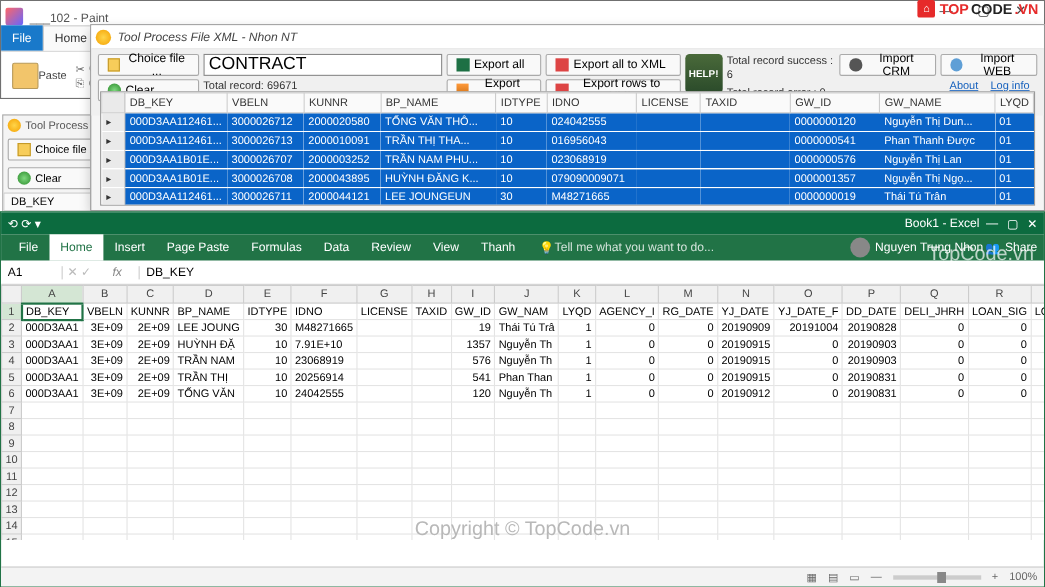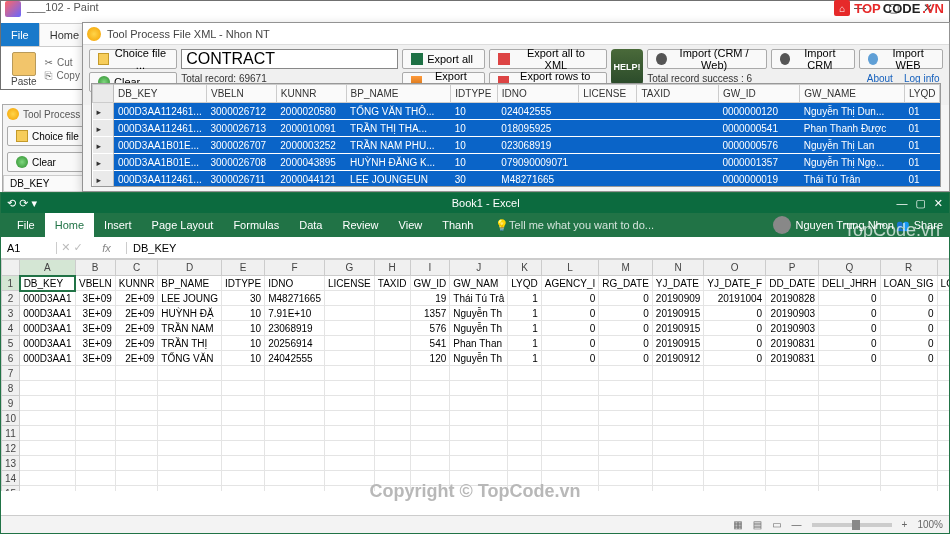--- a/index.html
+++ b/index.html
@@ -1,37 +1,37 @@
 <!DOCTYPE html>
 <html><head>
 <meta charset="utf-8">
 <style>
 * { margin: 0; padding: 0; box-sizing: border-box; font-family: "Segoe UI", Tahoma, sans-serif; }
 body { width: 950px; height: 534px; overflow: hidden; background: #fff; font-size: 11px; position: relative; }
 
 
 .paint-win { position: absolute; top: 0; left: 0; width: 950px; height: 90px; background: #fff; border: 1px solid #707070; }
-.paint-title { height: 22px; display: flex; align-items: flex-start; padding: 0 4px; background: #fff; }
+.paint-title { height: 22px; display: flex; align-items: flex-end; padding: 0 4px; background: #fff; }
 .paint-title .icon { width: 16px; height: 16px; background: linear-gradient(135deg,#f66,#66f); border-radius: 2px; margin-right: 6px; }
 .paint-title .txt { flex: 1; color: #555; font-size: 11px; }
 .paint-title .wbtn { width: 34px; height: 20px; text-align: center; color: #444; font-size: 12px; cursor: pointer; }
 .paint-menu { height: 24px; display: flex; align-items: stretch; border-bottom: 1px solid #ccc; }
 .paint-menu .mtab { padding: 0 10px; display: flex; align-items: center; font-size: 11px; color: #333; }
 .paint-menu .mtab.file { background: #1979ca; color: #fff; }
 .paint-menu .mtab.home { border: 1px solid #ccc; border-bottom: none; background: #fafafa; }
 .paint-ribbon { height: 44px; display: flex; align-items: center; padding: 2px 6px; }
-.paint-ribbon .big { display: flex; flex-direction: column; align-items: center; padding: 0 4px; color: #444; font-size: 10px; }
+.paint-ribbon .big { display: flex; flex-direction: row; align-items: center; padding: 0 4px; color: #444; font-size: 10px; }
 .paint-ribbon .big .bicn { width: 24px; height: 24px; background: #f2c56b; border: 1px solid #b89a5a; border-radius: 2px; }
 .paint-ribbon .small { display: flex; flex-direction: column; gap: 2px; margin-left: 4px; }
 .paint-ribbon .small div { display: flex; align-items: center; gap: 4px; color: #666; font-size: 10px; }
 .paint-ribbon .grp-lbl { align-self: flex-end; color: #888; font-size: 10px; margin-left: 8px; }
 
 
 .tool-win { position: absolute; top: 22px; left: 82px; width: 868px; height: 170px; background: #f5f5f5; border: 1px solid #939393; box-shadow: 0 3px 10px rgba(0,0,0,0.2); }
-.tool-title { height: 22px; background: #fff; display: flex; align-items: center; padding: 0 4px; border-bottom: 1px solid #ddd; }
+.tool-title { height: 22px; background: #fff; display: flex; align-items: center; padding: 0 4px; border-bottom: 1px solid #ddd; font-style: italic; }
 .tool-title .ticn { width: 14px; height: 14px; background: radial-gradient(circle,#ffd54a,#f4a000); border-radius: 50%; margin-right: 6px; }
 .tool-title .ttxt { flex: 1; font-size: 11px; color: #444; }
 .tool-top { display: flex; padding: 4px 6px; gap: 4px; align-items: flex-start; background: #f0f0f0; }
 .tool-top .col { display: flex; flex-direction: column; gap: 3px; }
 .btn { display: flex; align-items: center; gap: 4px; height: 20px; padding: 0 8px; background: #f9f9f9; border: 1px solid #aaa; border-radius: 2px; font-size: 11px; cursor: pointer; }
 .btn .bi { width: 12px; height: 12px; }
 .btn .bi.fold { background: #f7cd5a; border: 1px solid #c49a2a; }
 .btn .bi.refr { background: radial-gradient(circle,#7fd87f,#2a8a2a); border-radius: 50%; }
 .btn .bi.xls { background: #1d7044; }
 .btn .bi.xml { background: #d44; }
@@ -56,21 +56,21 @@
 .tool-back { position: absolute; top: 104px; left: 2px; width: 118px; background: #f4f4f4; border: 1px solid #aaa; }
 .tool-back .tb-title { height: 18px; display: flex; align-items: center; padding: 0 4px; font-size: 10px; color: #555; gap: 4px; }
 .tool-back .tb-title .ticn { width: 12px; height: 12px; background: radial-gradient(circle,#ffd54a,#f4a000); border-radius: 50%; }
 .tool-back .tb-row { padding: 3px 4px; display: flex; }
 .tool-back .btn { width: 100%; font-size: 10px; }
 .tool-back .hdr { background: #fafafa; border: 1px solid #ccc; padding: 2px 6px; font-size: 10px; }
 
 
 .excel { position: absolute; top: 192px; left: 0; width: 950px; height: 342px; background: #fff; border: 1px solid #217346; }
 .ex-title { height: 20px; background: #0c6b3f; color: #fff; display: flex; align-items: center; font-size: 11px; }
-.ex-title .cent { flex: 1; text-align: center; }
+.ex-title .cent { flex: 1; text-align: right; }
 .ex-title .right { display: flex; align-items: center; gap: 8px; padding: 0 6px; }
 .ex-ribbon { height: 24px; background: #217346; display: flex; align-items: center; padding: 0 6px; gap: 2px; }
 .ex-ribbon .rtab { padding: 0 10px; height: 24px; display: flex; align-items: center; color: #fff; font-size: 11px; cursor: pointer; }
 .ex-ribbon .rtab.home { background: #fff; color: #217346; }
 .ex-ribbon .spacer { flex: 1; }
 .ex-ribbon .share { color: #fff; font-size: 11px; display: flex; align-items: center; gap: 4px; }
 .ex-ribbon .avatar { width: 18px; height: 18px; background: #888; border-radius: 50%; }
 .ex-formula { height: 22px; background: #fff; border-bottom: 1px solid #ccc; display: flex; align-items: center; }
 .ex-formula .namebox { width: 56px; border-right: 1px solid #ccc; padding: 0 6px; font-size: 11px; }
 .ex-formula .fx { width: 40px; text-align: center; color: #888; font-style: italic; border-right: 1px solid #ccc; }
@@ -85,21 +85,21 @@
 .ex-grid .rh { background: #f0f0f0; width: 22px; text-align: center; border: 1px solid #ccc; color: #444; }
 .ex-grid .rh.sel { background: #d4e6d4; border-right: 2px solid #217346; }
 .ex-grid td.selcell { border: 2px solid #217346 !important; }
 
 .ex-status { position: absolute; bottom: 0; left: 0; right: 0; height: 18px; background: #f3f3f3; border-top: 1px solid #ccc; display: flex; align-items: center; justify-content: flex-end; padding: 0 6px; gap: 10px; font-size: 10px; color: #666; }
 .ex-status .zoom-slider { width: 80px; height: 4px; background: #ccc; position: relative; }
 .ex-status .zoom-slider::after { content:""; position:absolute; left:50%; top:-3px; width:8px; height:10px; background:#888; }
 
 
 .wm-tc { position: absolute; right: 10px; top: 220px; color: rgba(255,255,255,0.7); font-size: 18px; font-weight: 500; pointer-events: none; }
-.wm-cr { position: absolute; left: 50%; transform: translateX(-50%); bottom: 32px; color: #b8b8b8; font-size: 18px; font-weight: 700; pointer-events: none; }
+.wm-cr { position: absolute; left: 50%; transform: translateX(-50%); bottom: 43px; color: #b8b8b8; font-size: 18px; font-weight: 400; pointer-events: none; }
 .logo { position: absolute; right: 6px; top: 0; display: flex; align-items: center; font-weight: bold; font-size: 13px; gap: 2px; }
 .logo .c1 { color: #e62a2a; }
 .logo .c2 { color: #222; }
 .logo .sq { width: 16px; height: 16px; background: #e62a2a; color: #fff; display: flex; align-items: center; justify-content: center; border-radius: 2px; font-size: 10px; margin-right: 2px; }
 </style>
 </head>
 <body>
 
 <div class="paint-win">
   <div class="paint-title">
@@ -196,24 +196,20 @@
           <span class="bi xml"></span>
           <span>Export all to XML</span>
         </button>
       <button class="btn">
           <span class="bi xml"></span>
           <span>Export rows to XML</span>
         </button>
     </div>
     <div class="help-icon">HELP!</div>
     <div class="col">
-      <button class="btn">
-          <span class="bi imp"></span>
-          <span>Import (CRM / Web)</span>
-        </button>
       <div class="meta">Total record success : 6</div>
       <div class="meta">Total record error : 0</div>
     </div>
     <div class="col">
       <button class="btn">
           <span class="bi imp"></span>
           <span>Import CRM</span>
         </button>
     </div>
     <div class="col">
@@ -272,21 +268,21 @@
             <td>Nguyễn Thị Dun...</td>
             <td>01</td>
           </tr>
           <tr class="sel">
             <td class="rowhdr"></td>
             <td>000D3AA112461...</td>
             <td>3000026713</td>
             <td>2000010091</td>
             <td>TRẦN THỊ THA...</td>
             <td>10</td>
-            <td>018095925</td>
+            <td>016956043</td>
             <td></td>
             <td></td>
             <td>0000000541</td>
             <td>Phan Thanh Được</td>
             <td>01</td>
           </tr>
           <tr class="sel">
             <td class="rowhdr"></td>
             <td>000D3AA1B01E...</td>
             <td>3000026707</td>
@@ -341,21 +337,21 @@
       <span>—</span>
       <span>▢</span>
       <span>✕</span>
     </div>
   </div>
   <div class="ex-ribbon">
     <div id="ex-tabs" style="display:flex">
         <div class="rtab ">File</div>
         <div class="rtab home">Home</div>
         <div class="rtab ">Insert</div>
-        <div class="rtab ">Page Layout</div>
+        <div class="rtab ">Page Paste</div>
         <div class="rtab ">Formulas</div>
         <div class="rtab ">Data</div>
         <div class="rtab ">Review</div>
         <div class="rtab ">View</div>
         <div class="rtab ">Thanh</div>
       </div>
     <div class="rtab">💡 <span style="opacity:.8">Tell me what you want to do...</span></div>
     <div class="spacer"></div>
     <div class="share">
         <span class="avatar"></span>

